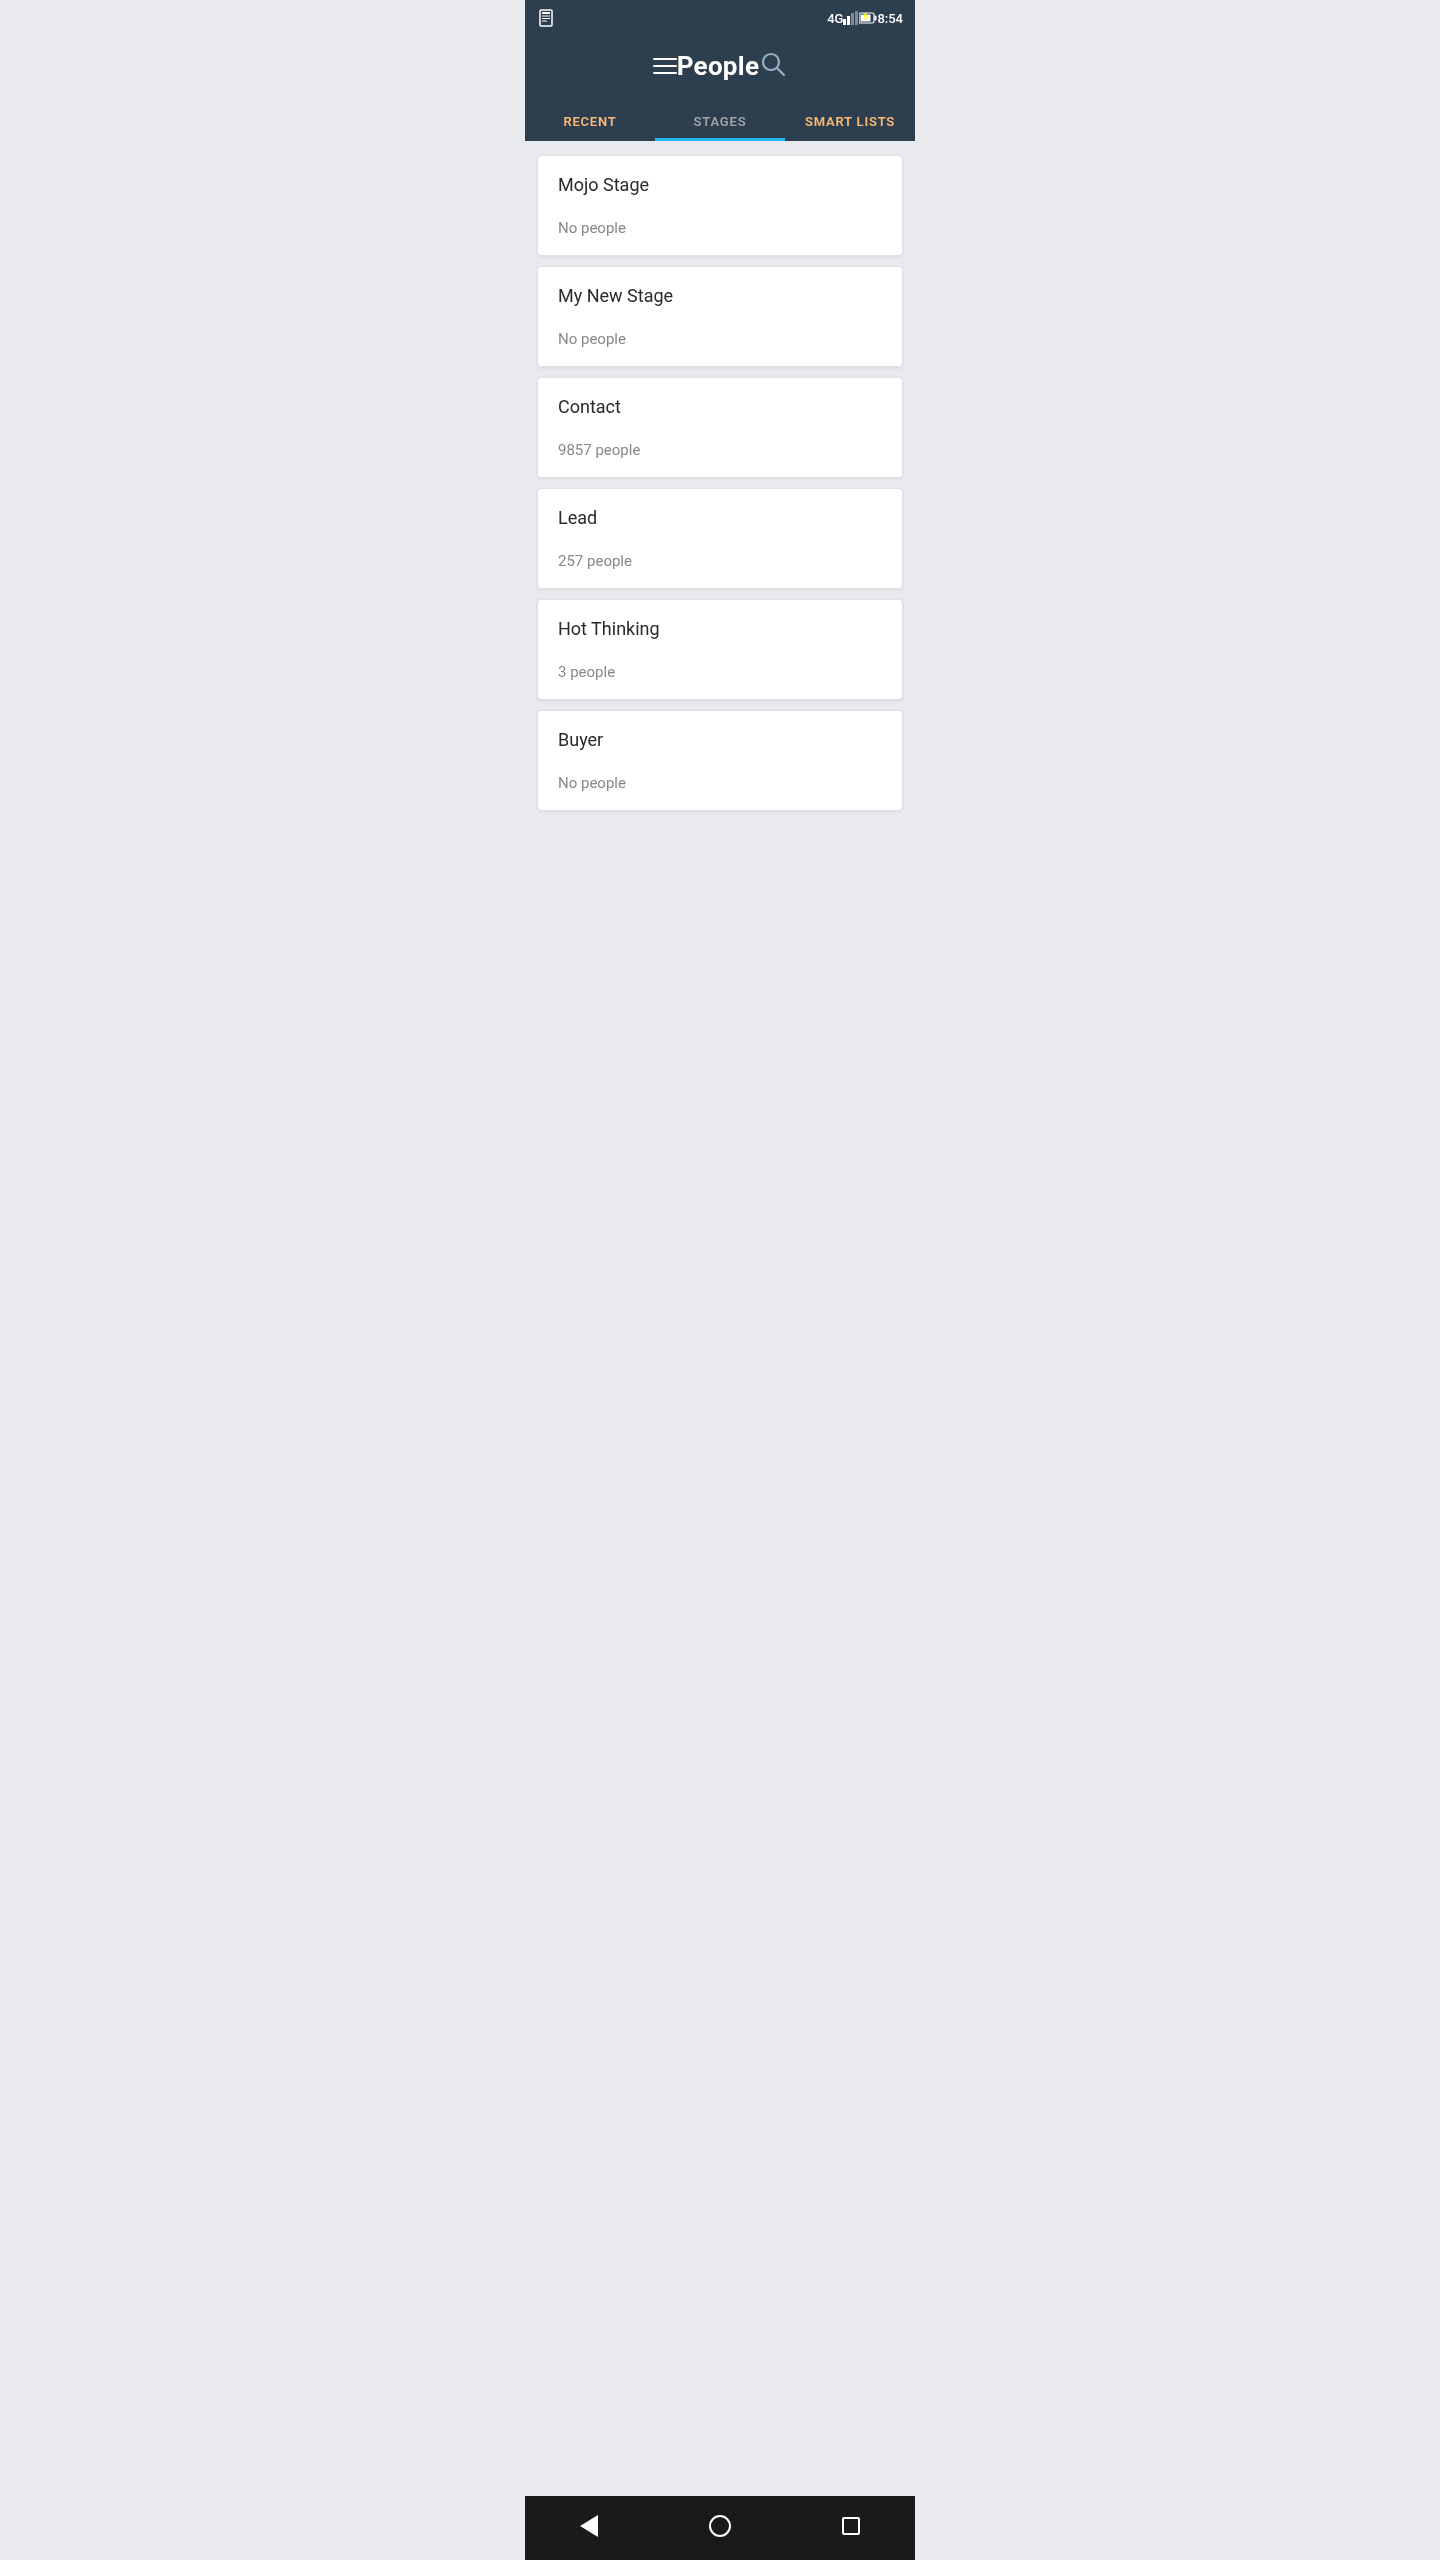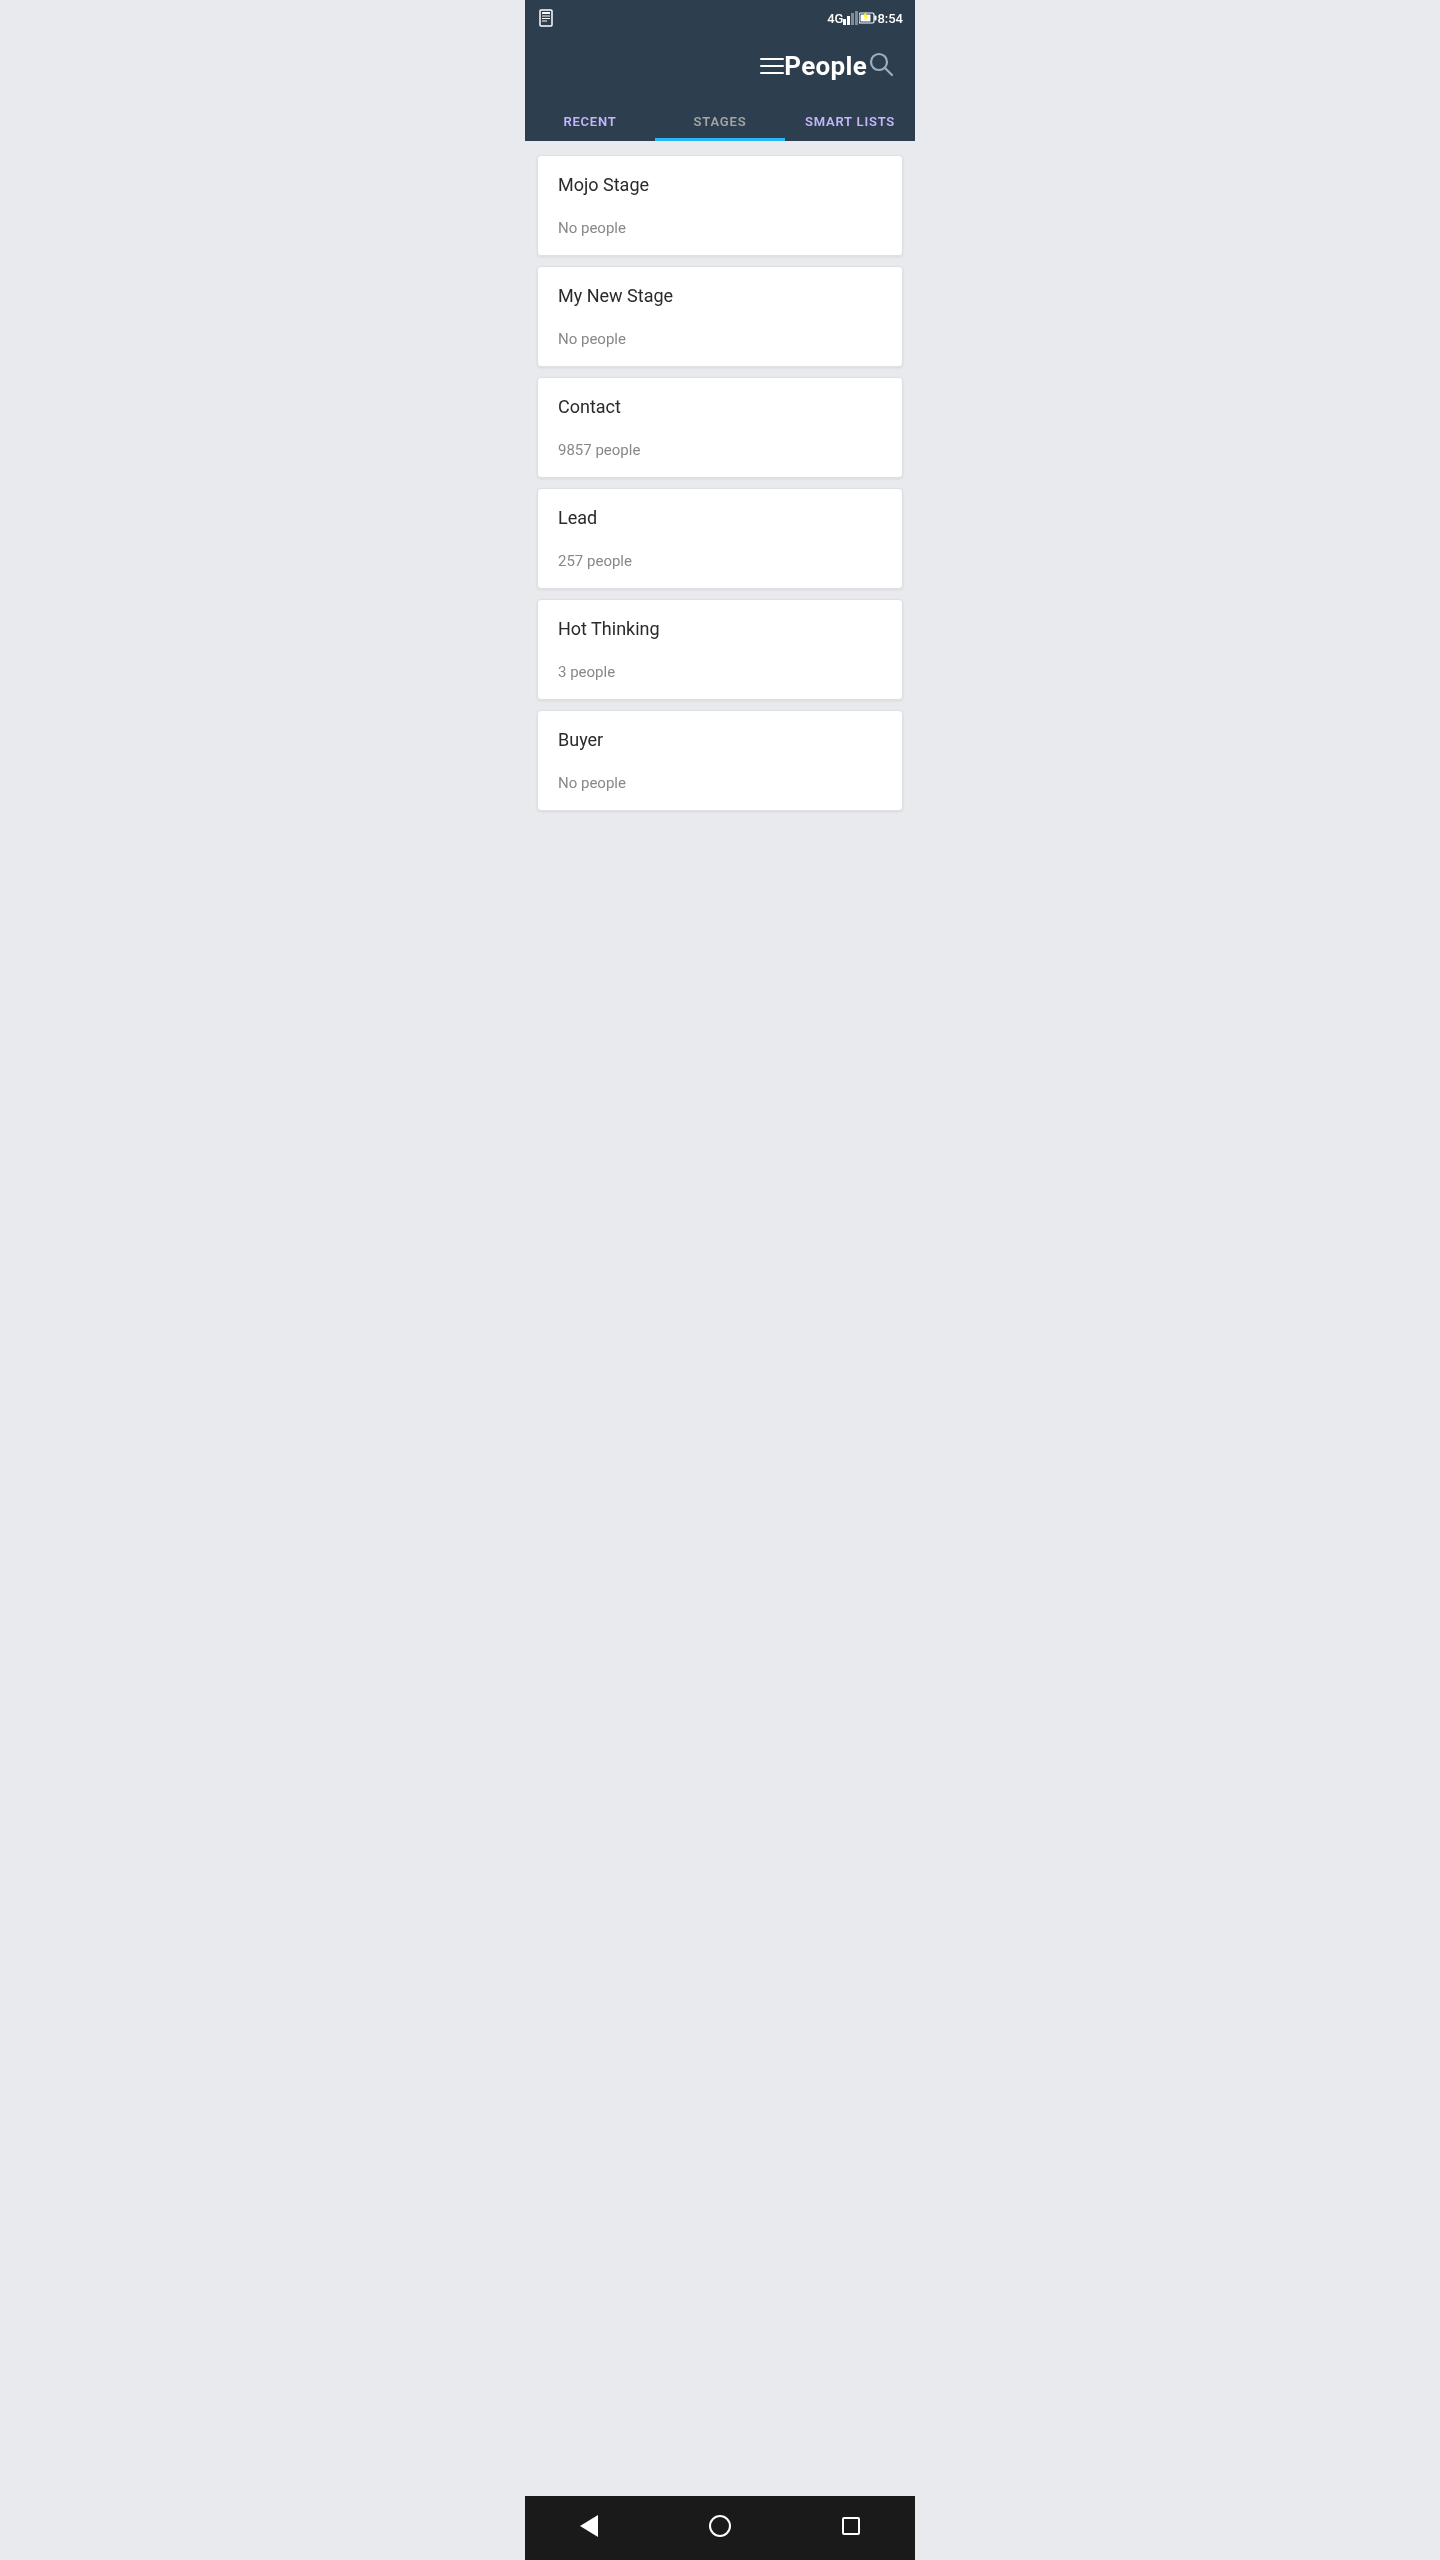--- a/index.html
+++ b/index.html
@@ -45,21 +45,21 @@
       color: white;
       font-size: 13px;
       font-weight: 500;
     }
 
     
     .header {
       background: #2d3e4e;
       display: flex;
       align-items: center;
-      justify-content: flex-end;
+      justify-content: center;
       padding: 14px 20px 18px 20px;
     }
 
     .menu-icon {
       display: flex;
       flex-direction: column;
       gap: 5px;
       cursor: pointer;
     }
 
@@ -90,21 +90,21 @@
       align-items: center;
     }
 
     .tab {
       flex: 1;
       text-align: center;
       padding: 14px 0 12px;
       font-size: 13px;
       font-weight: 600;
       letter-spacing: 0.8px;
-      color: #c4b5fd;
+      color: #fdba74;
       cursor: pointer;
       position: relative;
     }
 
     .tab.active {
       color: #a3a3a3;
     }
 
     .tab.active::after {
       content: '';

